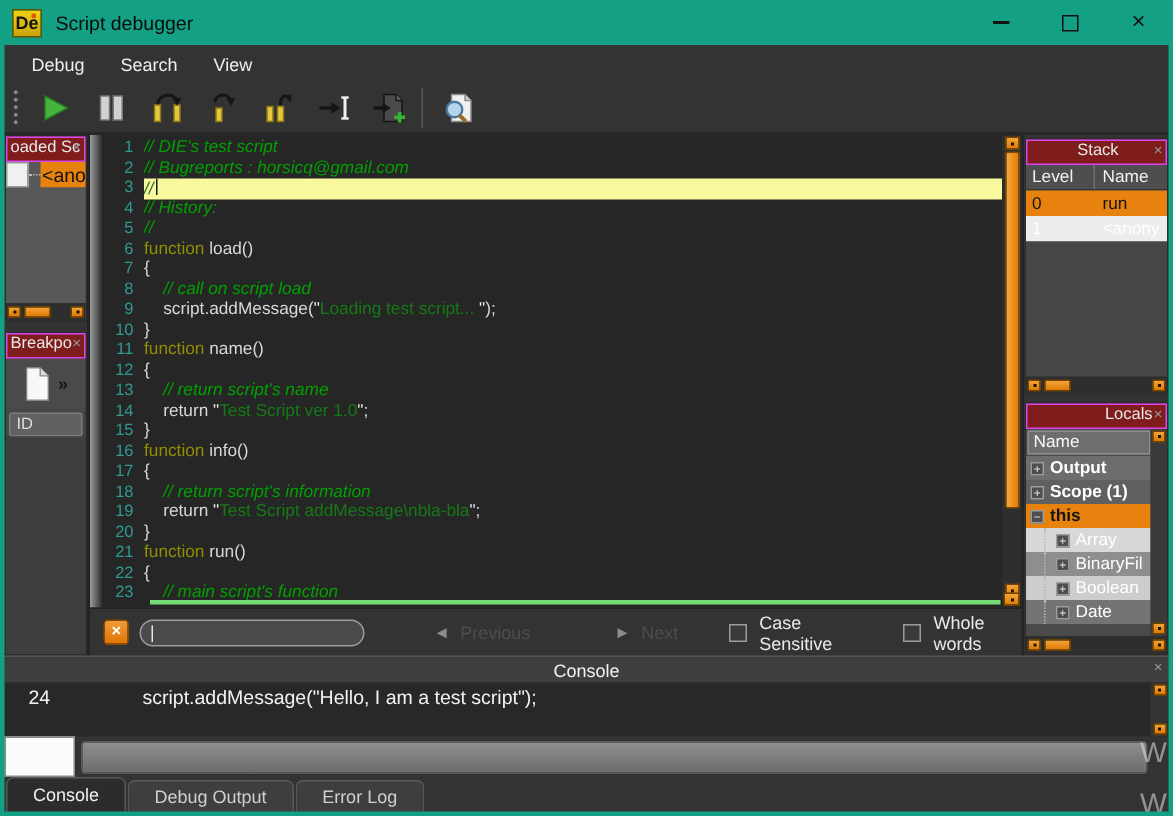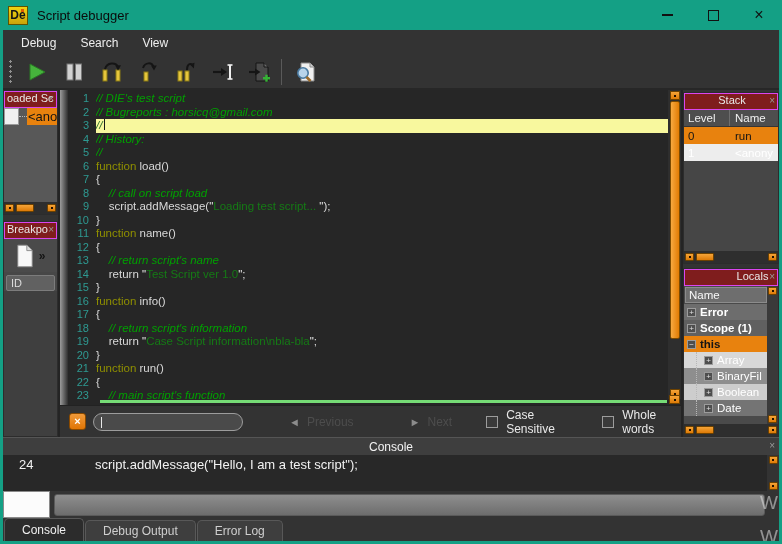--- a/index.html
+++ b/index.html
@@ -292,21 +292,21 @@
             <div class="cl"><span class="ln">9</span><span class="ct"><span class="tk-pl">    script.addMessage(</span><span class="tk-qu">"</span><span class="tk-st">Loading test script... </span><span class="tk-qu">"</span><span class="tk-pl">);</span></span></div>
             <div class="cl"><span class="ln">10</span><span class="ct"><span class="tk-pl">}</span></span></div>
             <div class="cl"><span class="ln">11</span><span class="ct"><span class="tk-kw">function </span><span class="tk-pl">name()</span></span></div>
             <div class="cl"><span class="ln">12</span><span class="ct"><span class="tk-pl">{</span></span></div>
             <div class="cl"><span class="ln">13</span><span class="ct"><span class="tk-cm">    // return script's name</span></span></div>
             <div class="cl"><span class="ln">14</span><span class="ct"><span class="tk-pl">    return </span><span class="tk-qu">"</span><span class="tk-st">Test Script ver 1.0</span><span class="tk-qu">"</span><span class="tk-pl">;</span></span></div>
             <div class="cl"><span class="ln">15</span><span class="ct"><span class="tk-pl">}</span></span></div>
             <div class="cl"><span class="ln">16</span><span class="ct"><span class="tk-kw">function </span><span class="tk-pl">info()</span></span></div>
             <div class="cl"><span class="ln">17</span><span class="ct"><span class="tk-pl">{</span></span></div>
             <div class="cl"><span class="ln">18</span><span class="ct"><span class="tk-cm">    // return script's information</span></span></div>
-            <div class="cl"><span class="ln">19</span><span class="ct"><span class="tk-pl">    return </span><span class="tk-qu">"</span><span class="tk-st">Case Script information\nbla-bla</span><span class="tk-qu">"</span><span class="tk-pl">;</span></span></div>
+            <div class="cl"><span class="ln">19</span><span class="ct"><span class="tk-pl">    return </span><span class="tk-qu">"</span><span class="tk-st">Test Script addMessage\nbla-bla</span><span class="tk-qu">"</span><span class="tk-pl">;</span></span></div>
             <div class="cl"><span class="ln">20</span><span class="ct"><span class="tk-pl">}</span></span></div>
             <div class="cl"><span class="ln">21</span><span class="ct"><span class="tk-kw">function </span><span class="tk-pl">run()</span></span></div>
             <div class="cl"><span class="ln">22</span><span class="ct"><span class="tk-pl">{</span></span></div>
             <div class="cl"><span class="ln">23</span><span class="ct"><span class="tk-cm">    // main script's function</span></span></div>
           </div>
         <div class="editor-vscroll">
           <span class="vs-btn"></span>
           <span class="vs-thumb"></span>
           <span class="vs-space"></span>
           <span class="vs-btn"></span>
@@ -370,21 +370,21 @@
         <div class="panel-header" style="justify-content:center;padding-left:43px;">
           <span>Locals</span>
           <span class="panel-close">×</span>
         </div>
         <div class="locals-body">
           <div class="locals-col">
             <div class="name-hdr">Name</div>
             <div>
                 <div class="lrow" style="background: rgb(109, 109, 109); color: rgb(255, 255, 255); padding-left: 3px;">
                   <span class="exp">+</span>
-                  <span style="font-weight: bold;">Error</span>
+                  <span style="font-weight: bold;">Output</span>
                 </div>
                 <div class="lrow" style="background: rgb(96, 96, 96); color: rgb(255, 255, 255); padding-left: 3px;">
                   <span class="exp">+</span>
                   <span style="font-weight: bold;">Scope (1)</span>
                 </div>
                 <div class="lrow" style="background: rgb(232, 130, 14); color: rgb(20, 20, 20); padding-left: 3px;">
                   <span class="exp">−</span>
                   <span style="font-weight: bold;">this</span>
                 </div>
                 <div class="lrow" style="background: rgb(216, 216, 216); color: rgb(255, 255, 255); padding-left: 20px;">

